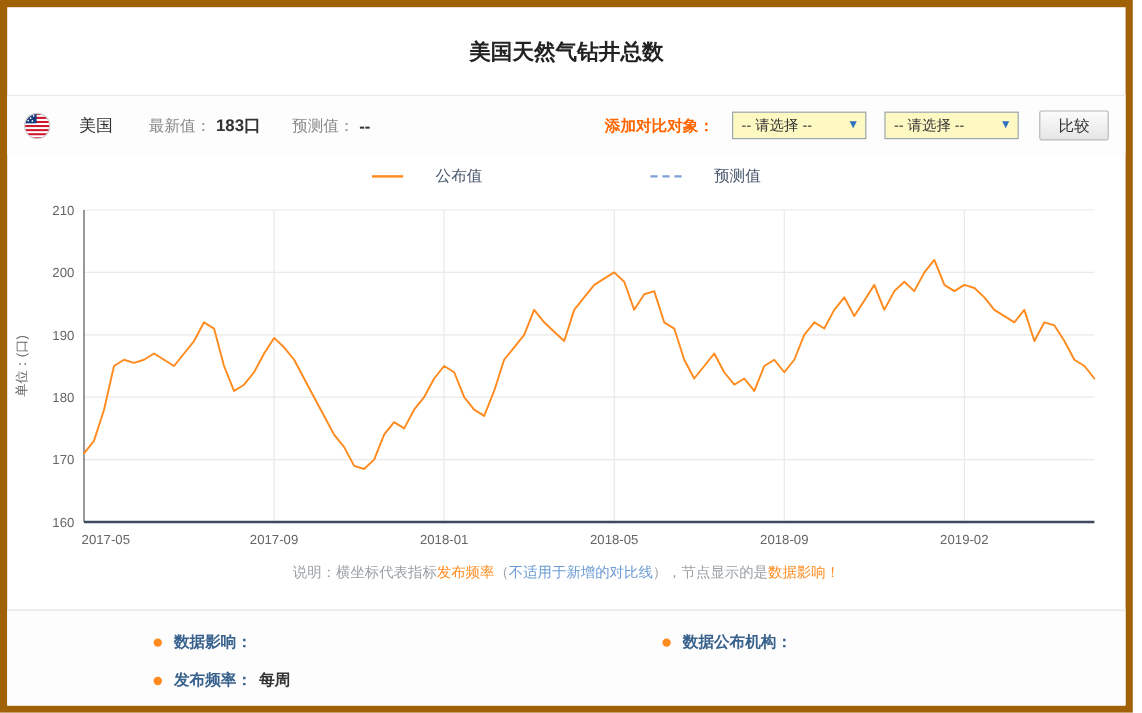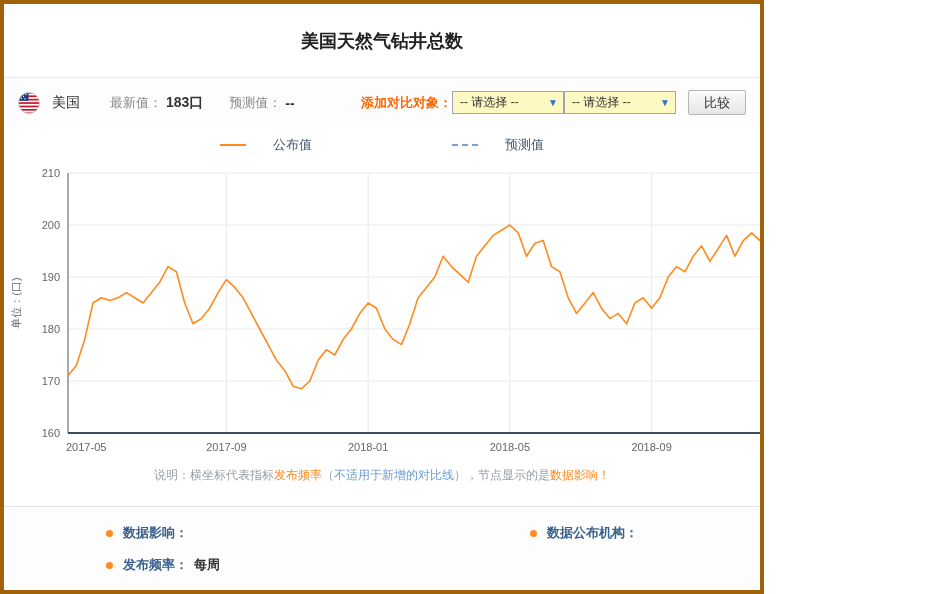--- a/index.html
+++ b/index.html
@@ -1,46 +1,46 @@
 <!DOCTYPE html>
 <html><head>
 <meta charset="utf-8">
 <style>
   * { box-sizing: border-box; }
   body { margin:0; background:#fff; font-family:"Liberation Sans", sans-serif; }
-  .container { position:relative; width:764px; height:594px; border:4px solid #a16207; background:#fff; overflow:hidden; }
+  .container { position:relative; width:944px; height:594px; border:6px solid #a16207; background:#fff; overflow:hidden; }
 
   .header { height:73px; display:flex; align-items:center; justify-content:center; }
   .page-title { font-size:18px; font-weight:bold; color:#222; }
 
   .info-bar { height:50px; border-top:1px solid #ebebeb; display:flex; align-items:center; padding:0 14px; background:#fdfdfe; }
   .flag { width:22px; height:22px; flex:0 0 auto; }
-  .country { font-size:14px; color:#333; margin:0 30px 0 12px; }
+  .country { font-size:14px; color:#333; margin:0 30px 0 24px; }
   .metric-label { font-size:13px; color:#888; }
   .metric-value { font-size:14px; color:#333; font-weight:bold; margin:0 26px 0 4px; }
-  .compare-area { margin-left:auto; display:flex; align-items:center; gap:0; }
+  .compare-area { margin-left:auto; display:flex; align-items:center; gap:15px; }
   .compare-label { color:#ff6600; font-size:13px; font-weight:bold; }
   .fake-select { width:112px; height:23px; border:1px solid #9aa7b5; background:#fef9c3; display:flex; align-items:center; justify-content:space-between; padding:0 5px 0 7px; font-size:12px; color:#333; cursor:pointer; }
   .fake-select .arrow { color:#2f6fc0; font-size:10px; }
-  .btn-compare { width:58px; height:25px; border:1px solid #b5b5b5; background:linear-gradient(#fbfbfb,#e6e6e6); font-size:13px; color:#333; border-radius:2px; cursor:pointer; margin-left:12px; font-family:"Liberation Sans",sans-serif; }
+  .btn-compare { width:58px; height:25px; border:1px solid #b5b5b5; background:linear-gradient(#fbfbfb,#e6e6e6); font-size:13px; color:#333; border-radius:2px; cursor:pointer; margin-left:2px; font-family:"Liberation Sans",sans-serif; }
 
   .legend-row { height:36px; display:flex; align-items:center; justify-content:center; gap:140px; }
   .legend-item { display:flex; align-items:center; gap:27px; font-size:13px; color:#47566b; cursor:pointer; }
   .legend-line { width:26px; height:0; border-top:2px solid #ff8a1e; }
   .legend-line.dashed { border-top:2px dashed #7aa0d4; }
 
   .chart-wrap { position:relative; }
   svg { font-family:"Liberation Sans", sans-serif; display:block; }
 
   .note { margin-top:8px; height:18px; text-align:center; font-size:12px; color:#9aa0a6; }
   .note .orange { color:#ff8a1e; }
   .note .blue { color:#6b9bd2; }
 
   .footer { margin-top:21px; border-top:1px solid #e3e3e3; border-bottom:1px solid #e3e3e3; padding:10px 0 9px; background:#fdfdfe; }
-  .footer-row { display:flex; height:32px; align-items:center; padding-left:102px; }
+  .footer-row { display:flex; height:32px; align-items:center; padding-left:102px;margin-left:20px; }
   .footer-cell { display:flex; align-items:center; }
   .footer-cell.left { width:424px; }
   .bullet { width:7px; height:7px; border-radius:50%; background:#ff8a1e; margin-right:10px; flex:0 0 auto; }
   .f-label { color:#38618c; font-size:13px; font-weight:bold; margin-right:6px; white-space:nowrap; }
   .f-value { color:#333; font-size:13px; font-weight:bold; white-space:nowrap; }
 </style>
 </head>
 <body>
 
 <div class="container">

